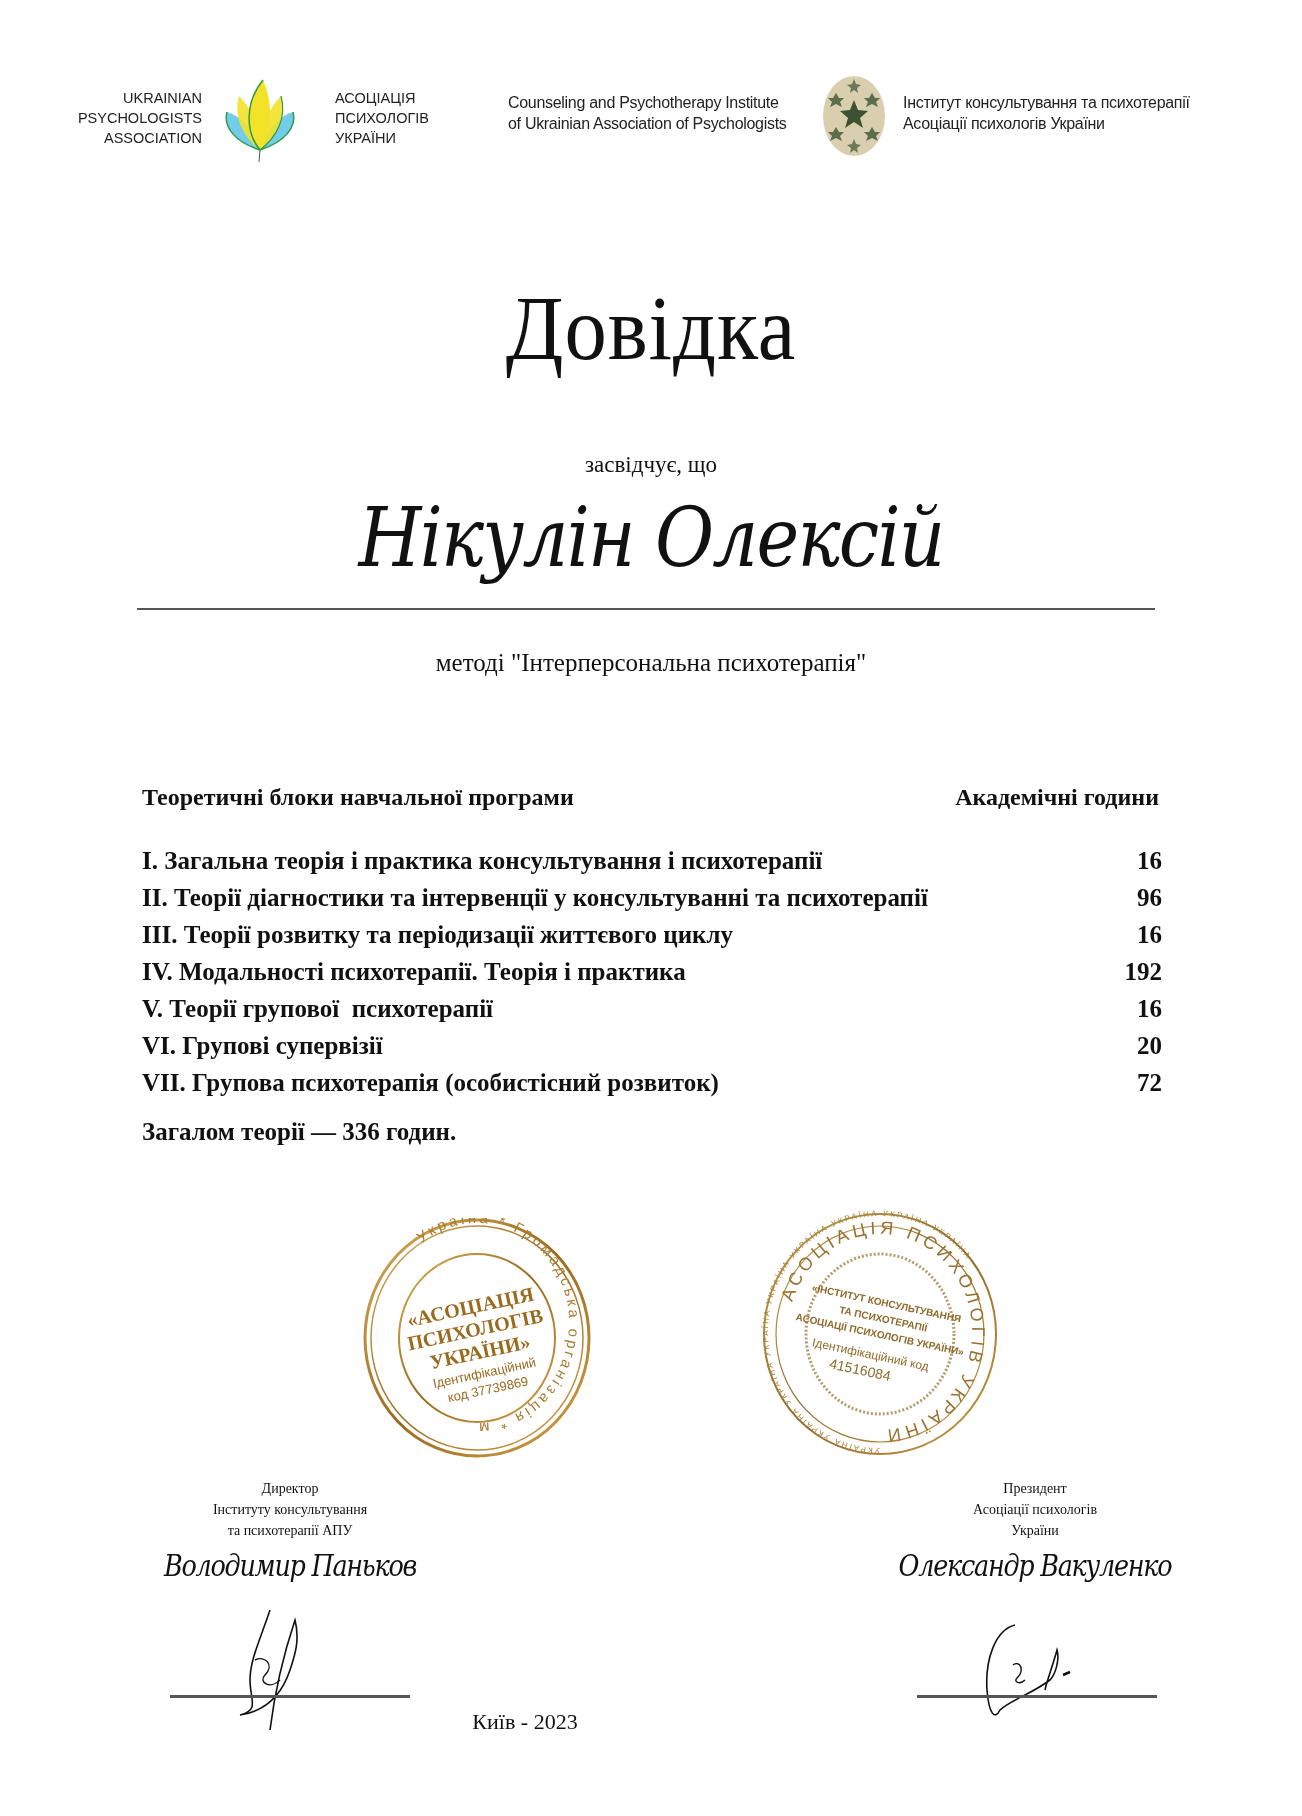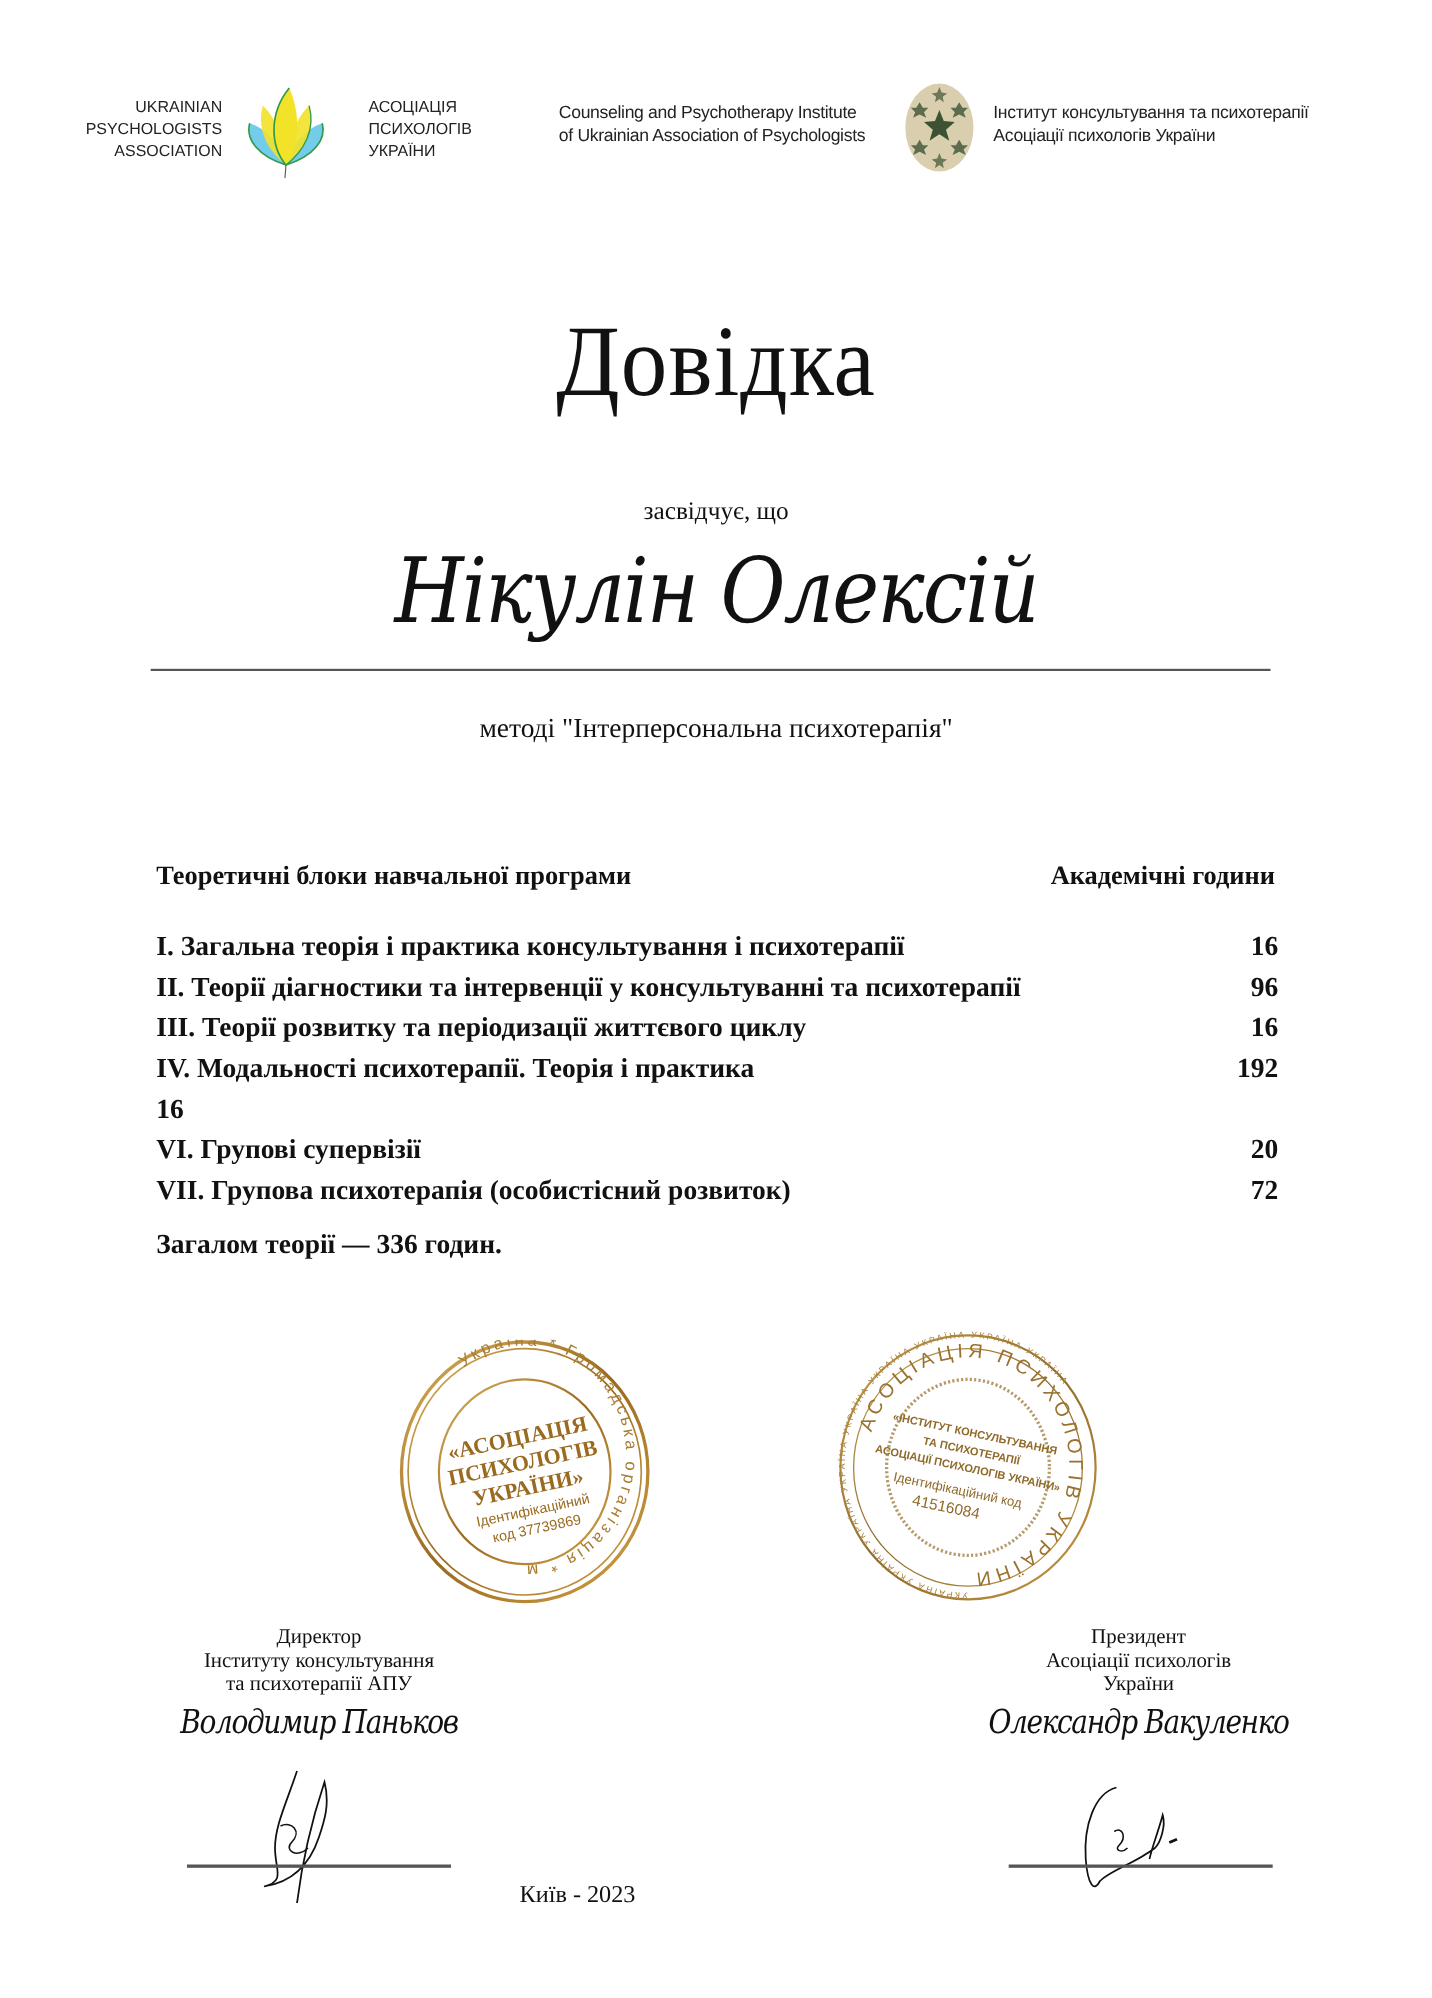--- a/index.html
+++ b/index.html
@@ -10,21 +10,21 @@
   .hdr-txt2{font-size:16px;line-height:21px;color:#222;letter-spacing:-0.3px;}
   .title{left:0;width:1302px;top:278px;text-align:center;font-size:92px;line-height:100px;letter-spacing:1px;transform:scaleX(0.92);}
   .subtitle{left:0;width:1302px;top:407px;text-align:center;font-size:23px;margin-top:45px;}
   .name{left:0;width:1302px;top:490px;text-align:center;font-size:82px;font-style:italic;font-family:"DejaVu Serif",serif;letter-spacing:-2px;transform:scaleX(0.88);}
   .name-line{left:137px;width:1018px;top:608px;height:2px;background:#555;}
   .course{left:100px;width:1102px;top:644px;text-align:center;font-size:25px;line-height:37px;}
   .th{top:784px;font-size:24px;font-weight:bold;}
   .row{left:142px;width:1020px;height:37px;font-size:25px;font-weight:bold;display:flex;justify-content:space-between;}
   .total{left:142px;top:1118px;font-size:25px;font-weight:bold;}
   .stamp{width:230px;height:230px;}
-  .sig-title{width:340px;text-align:center;font-size:19px;line-height:21px;}
+  .sig-title{width:340px;text-align:center;font-size:14px;line-height:21px;}
   .sig-name{width:340px;text-align:center;font-size:30px;font-style:italic;font-family:"DejaVu Serif",serif;letter-spacing:-1.5px;transform:scaleX(0.85);}
   .sig-line{height:3px;background:#555;width:240px;}
   .footer{left:0;width:1050px;top:1709px;text-align:center;font-size:22px;}
 </style>
 </head>
 <body>
 
 <div class="abs sans hdr-txt" style="left:60px;top:88px;width:142px;text-align:right;">
   <div>UKRAINIAN</div>
   <div>PSYCHOLOGISTS</div>
@@ -96,20 +96,21 @@
 </div>
 <div class="abs row" style="top:921px;">
   <span>III. Теорії розвитку та періодизації життєвого циклу</span>
   <span>16</span>
 </div>
 <div class="abs row" style="top:958px;">
   <span>IV. Модальності психотерапії. Теорія і практика</span>
   <span>192</span>
 </div>
 <div class="abs row" style="top:995px;">
+  <span style="white-space:pre;">V. Теорії групової  психотерапії</span>
   <span>16</span>
 </div>
 <div class="abs row" style="top:1032px;">
   <span>VI. Групові супервізії</span>
   <span>20</span>
 </div>
 <div class="abs row" style="top:1069px;">
   <span>VII. Групова психотерапія (особистісний розвиток)</span>
   <span>72</span>
 </div>

